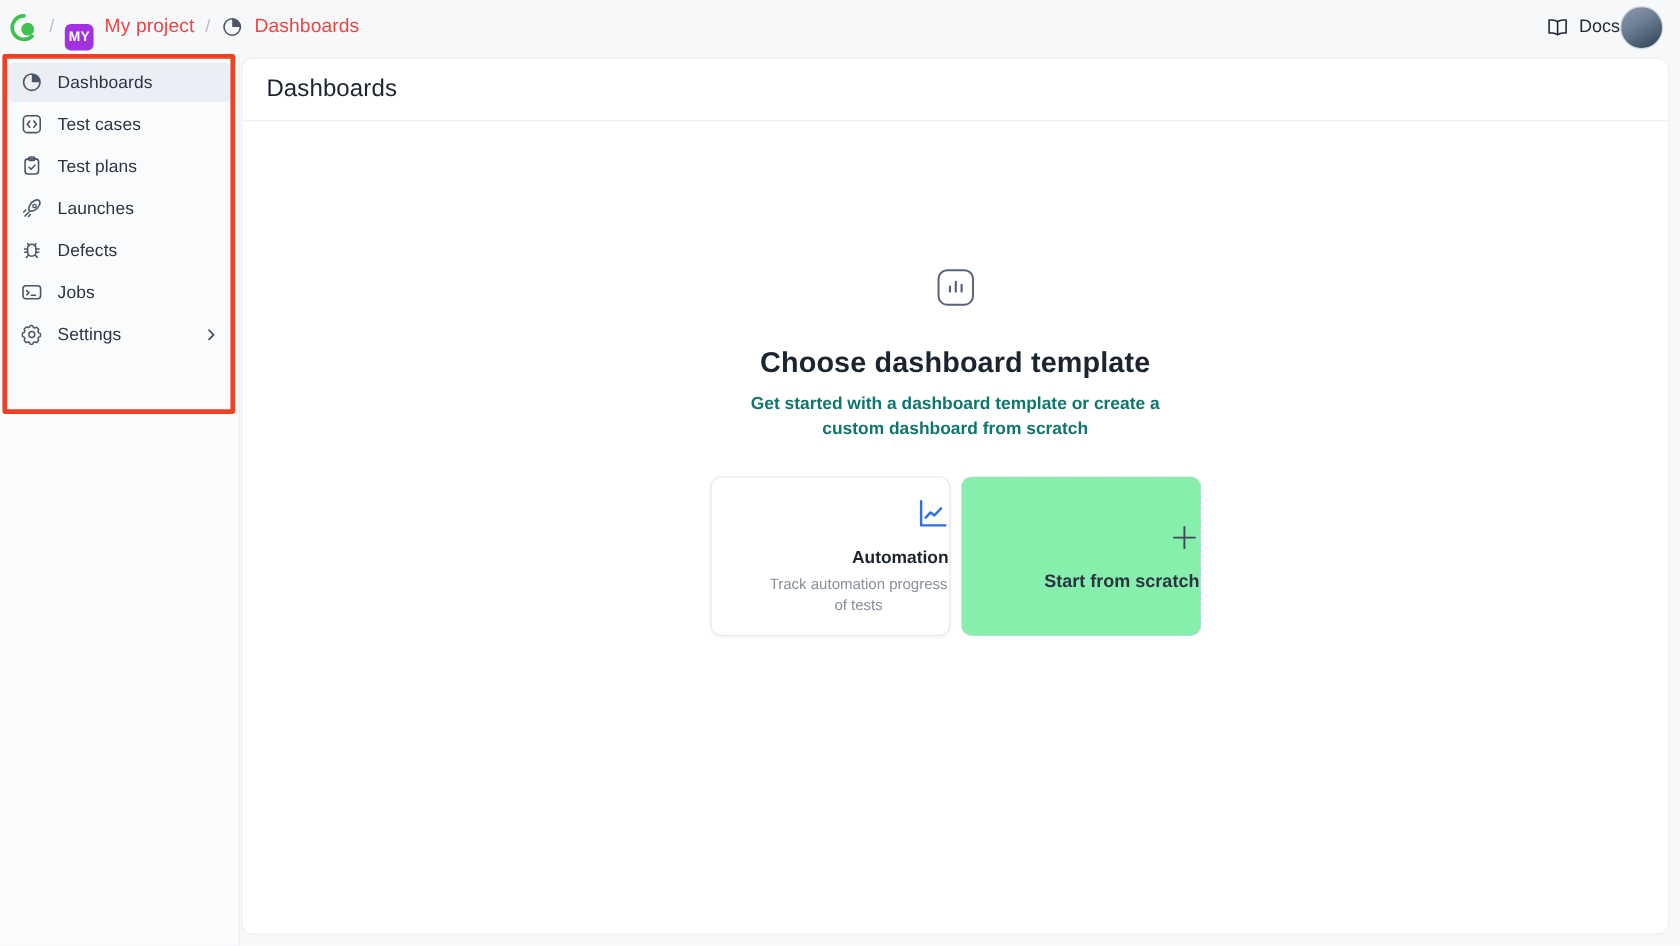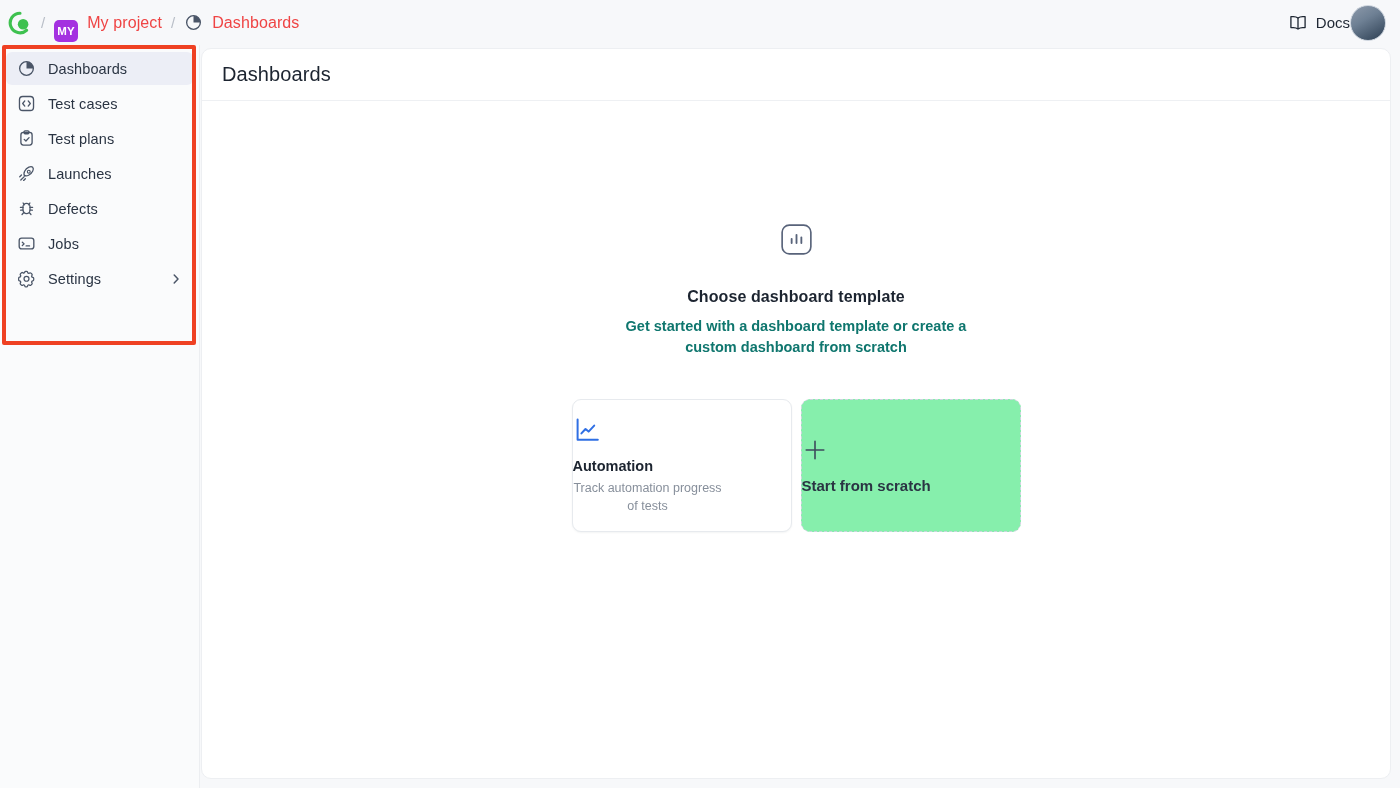--- a/index.html
+++ b/index.html
@@ -132,46 +132,45 @@
   }
 
   #empty-state {
     display: flex;
     flex-direction: column;
     align-items: center;
     padding-top: 122px;
   }
   #empty-icon { margin-bottom: 28px; }
   #empty-title {
-    font-size: 16px;
+    font-size: 24px;
     font-weight: bold;
     color: #1c2430;
     margin-bottom: 10px;
     letter-spacing: .1px;
   }
   #empty-sub {
     font-size: 14.5px;
     color: #0f766e;
     line-height: 1.45;
     text-align: center;
     width: 390px;
     margin-bottom: 28px;
     font-weight: bold;
   }
 
   #template-row { display: flex; gap: 9px; }
   .tmpl-card {
-    width: 220px; height: 133px;
+    width: 200px; height: 133px;
     border-radius: 9px;
     display: flex;
     flex-direction: column;
-    align-items: flex-start;
+    align-items: flex-end;
     justify-content: center;
     cursor: pointer;
-    margin-top: 13px;
   }
   .tmpl-card.solid {
     background: #ffffff;
     border: 1px solid #e7eaee;
     box-shadow: 0 1px 2px rgba(28,36,48,.05);
   }
   .tmpl-card.dashed {
     background: #86efac;
     border: 1.5px dashed #ccd4de;
   }

